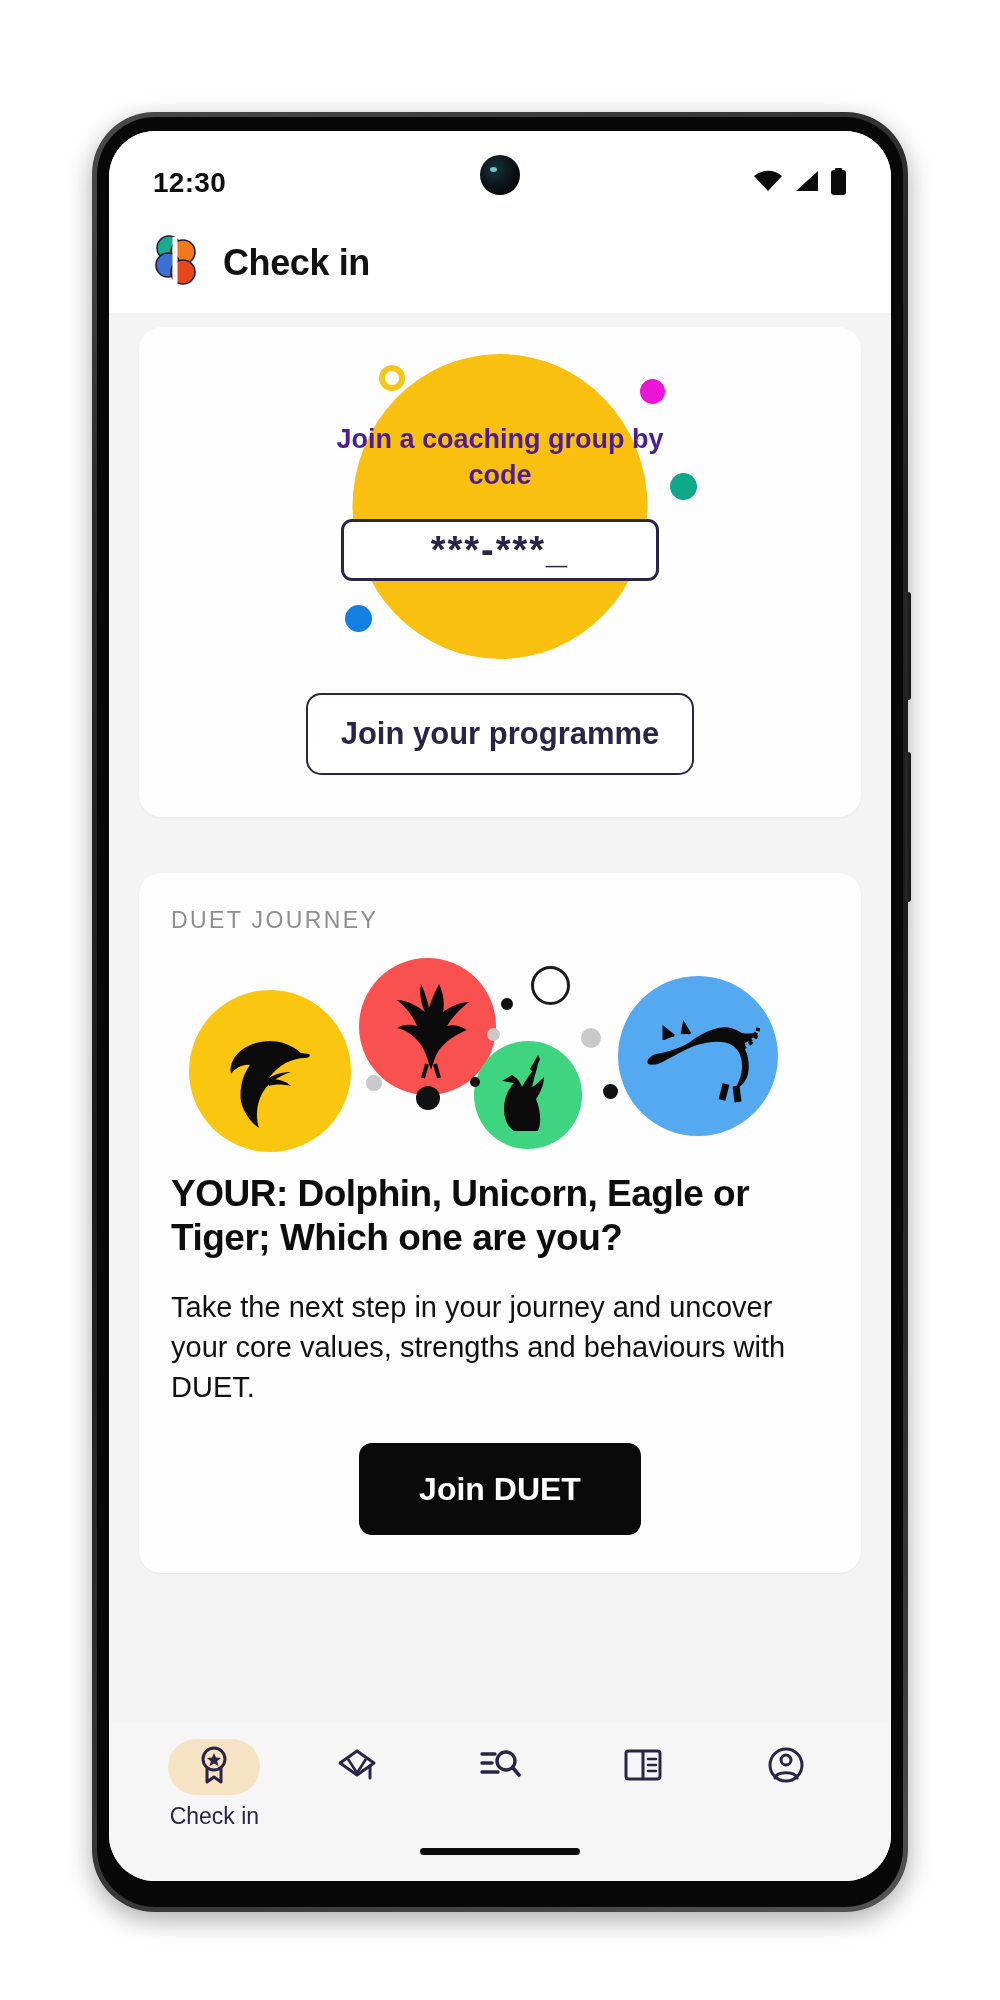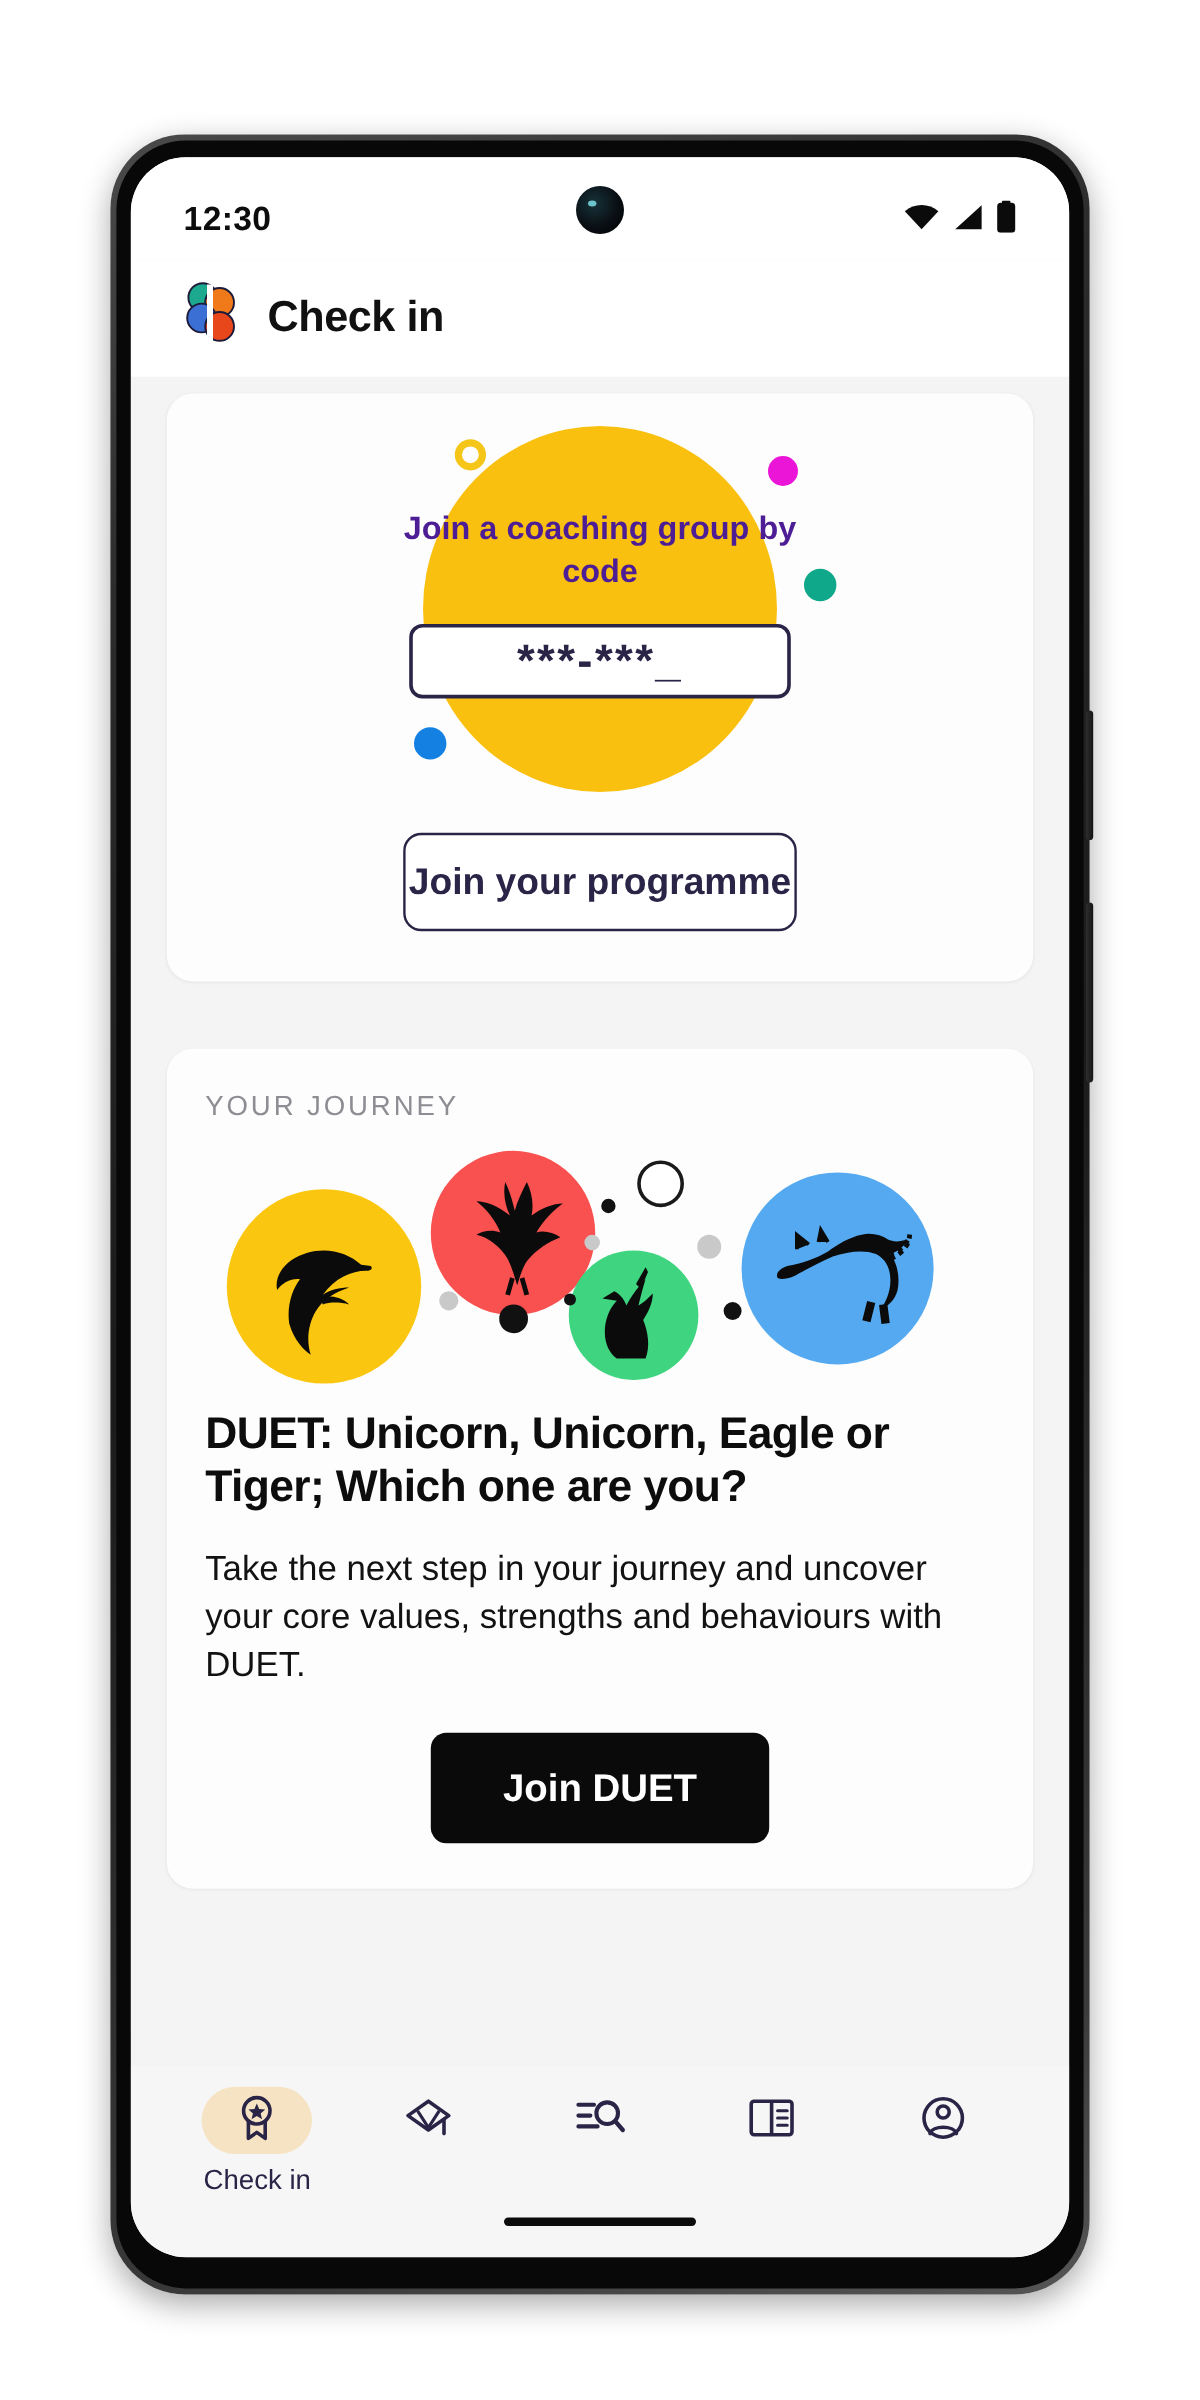--- a/index.html
+++ b/index.html
@@ -180,21 +180,21 @@
   }
   #deco-dot-magenta { right: 196px; top: 52px; width: 25px; height: 25px; background: #EB15D8; }
   #deco-dot-teal    { right: 164px; top: 146px; width: 27px; height: 27px; background: #10A88B; }
   #deco-dot-blue    { left: 206px;  top: 278px; width: 27px; height: 27px; background: #1380E2; }
 
   #join-programme-button {
     position: absolute;
     left: 50%;
     transform: translateX(-50%);
     bottom: 42px;
-    width: 328px;
+    width: 388px;
     height: 82px;
     border: 2px solid #2a2447;
     border-radius: 15px;
     background: #ffffff;
     display: flex;
     align-items: center;
     justify-content: center;
     font-size: 31px;
     font-weight: 600;
     color: #2a2447;
@@ -370,21 +370,21 @@
           <div class="deco-dot" id="deco-dot-blue"></div>
 
           <div id="join-blob-text">Join a coaching group by code</div>
 
           <div id="join-code-input" title="***-***_">***-***_</div>
 
           <div id="join-programme-button">Join your programme</div>
         </div>
 
         <div class="card" id="journey-card">
-          <div id="journey-kicker">YOUR JOURNEY</div>
+          <div id="journey-kicker">DUET JOURNEY</div>
 
           <div id="journey-art">
             <div class="animal-bubble" id="bubble-dolphin">
               <svg width="130" height="130" viewBox="0 0 130 130">
                 <path d="M96 47 C82 34 58 30 38 43 C28 50 24 60 26 68 C30 62 38 58 45 59 C38 68 34 82 36 96 C40 110 48 118 54 122 C50 110 52 96 58 86 C64 76 74 70 86 66 C78 66 70 68 64 72 C74 58 88 52 100 52 C104 52 106 50 104 48 Z" fill="#0b0b0b"></path>
                 <path d="M62 74 C70 72 80 74 86 80 C78 78 70 78 64 80 Z" fill="#0b0b0b"></path>
               </svg>
             </div>
 
             <div class="animal-bubble" id="bubble-eagle">
@@ -414,21 +414,21 @@
             <div class="mini-dot" id="mini-ring-white"></div>
             <div class="mini-dot" id="mini-black-1"></div>
             <div class="mini-dot" id="mini-black-2"></div>
             <div class="mini-dot" id="mini-black-3"></div>
             <div class="mini-dot" id="mini-black-4"></div>
             <div class="mini-dot" id="mini-grey-1"></div>
             <div class="mini-dot" id="mini-grey-2"></div>
             <div class="mini-dot" id="mini-grey-3"></div>
           </div>
 
-          <div id="journey-title">DUET: Unicorn, Unicorn, Eagle or Tiger; Which one are you?</div>
+          <div id="journey-title">YOUR: Dolphin, Unicorn, Eagle or Tiger; Which one are you?</div>
           <div id="journey-body">Take the next step in your journey and uncover your core values, strengths and behaviours with DUET.</div>
           <button id="start-duet-button">Join DUET</button>
         </div>
 
       </div>
 
       <div id="bottom-nav">
 
         <div class="nav-item">
           <div class="nav-pill active">

